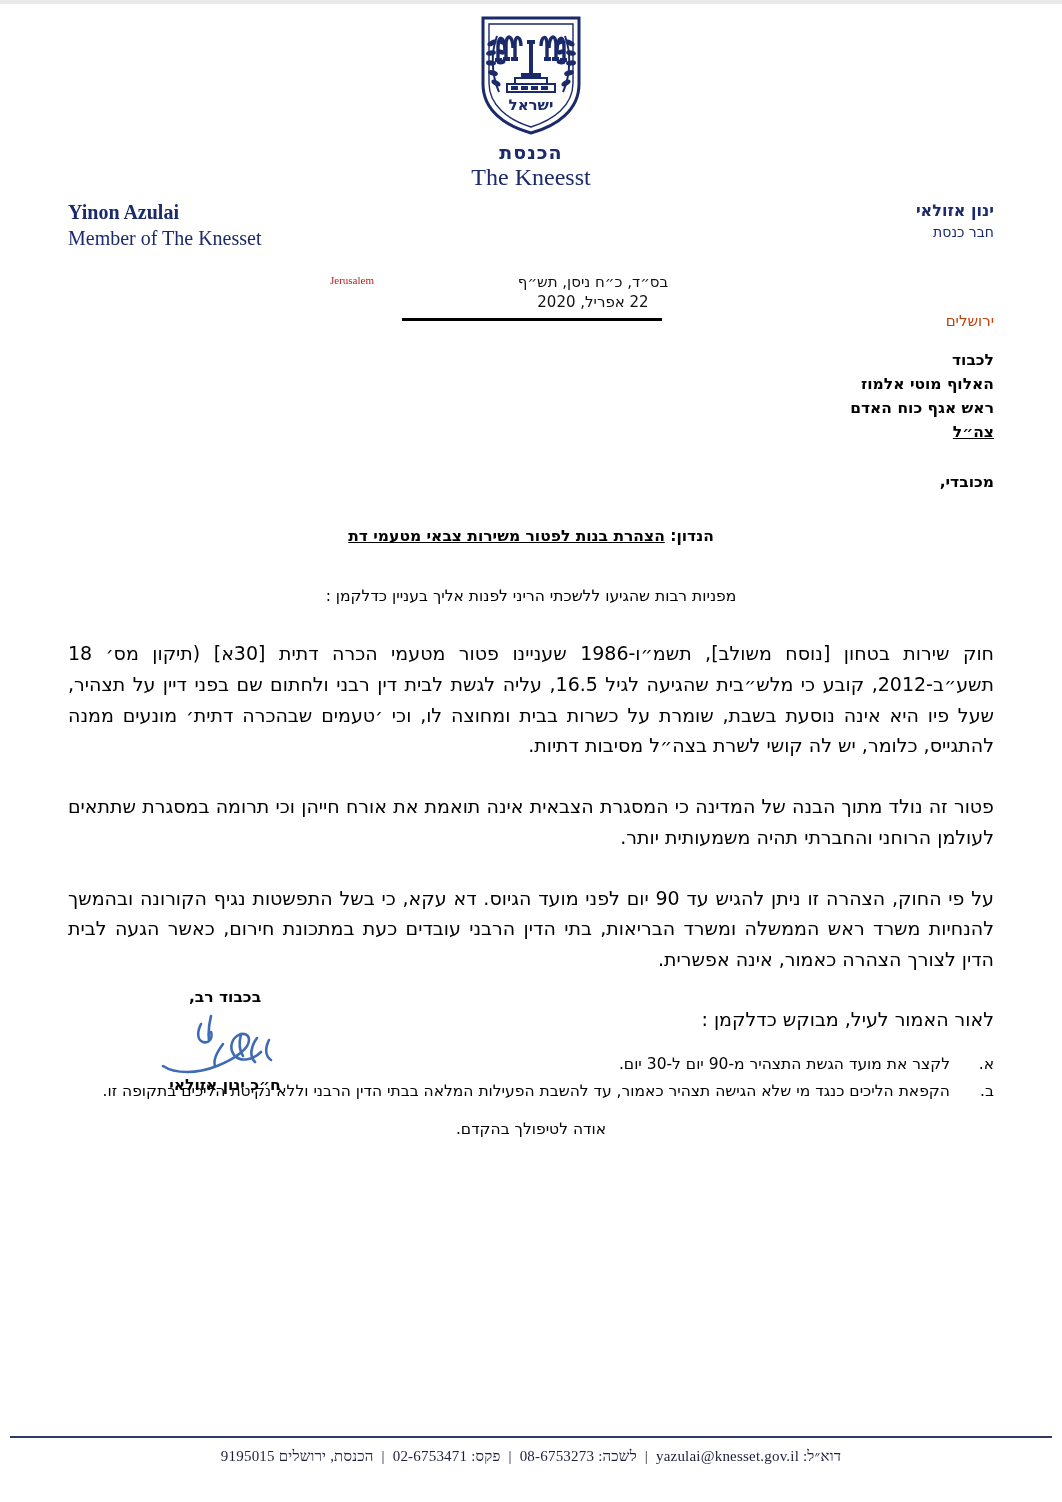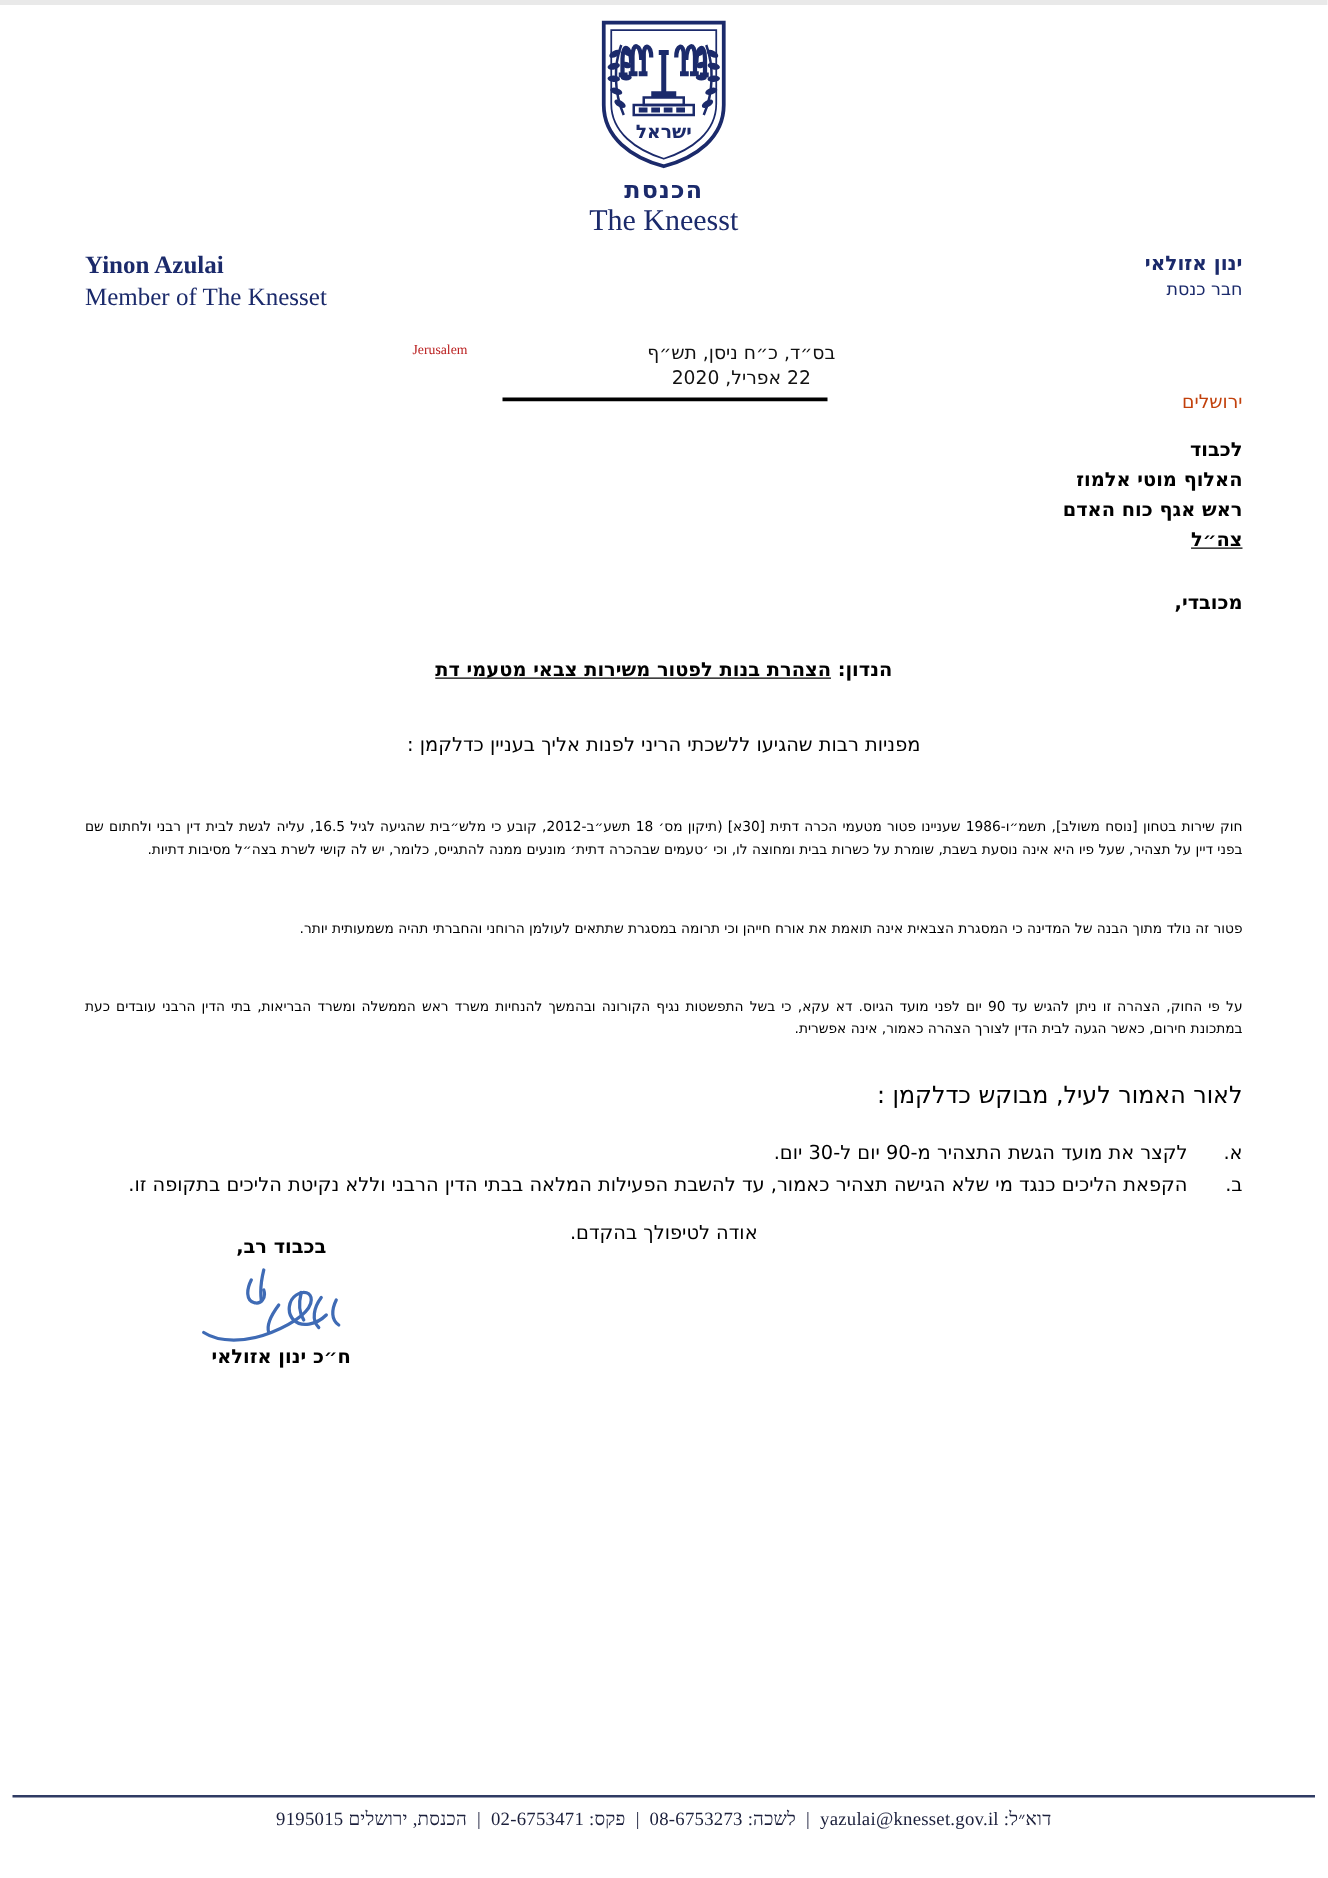--- a/index.html
+++ b/index.html
@@ -168,24 +168,24 @@
   .subject .label { text-decoration: none; }
   .subject .topic { text-decoration: underline; }
 
   .intro {
     margin-top: 36px;
     text-align: center;
     font-size: 15.5px;
   }
 
   .para {
-    margin-top: 45px;
+    margin-top: 30px;
     text-align: justify;
     text-align-last: right;
-    font-size: 11px;
+    font-size: 19px;
     line-height: 1.62;
   }
 
   .lead-in {
     margin-top: 30px;
     text-align: right;
     font-size: 19px;
   }
 
   .items {

